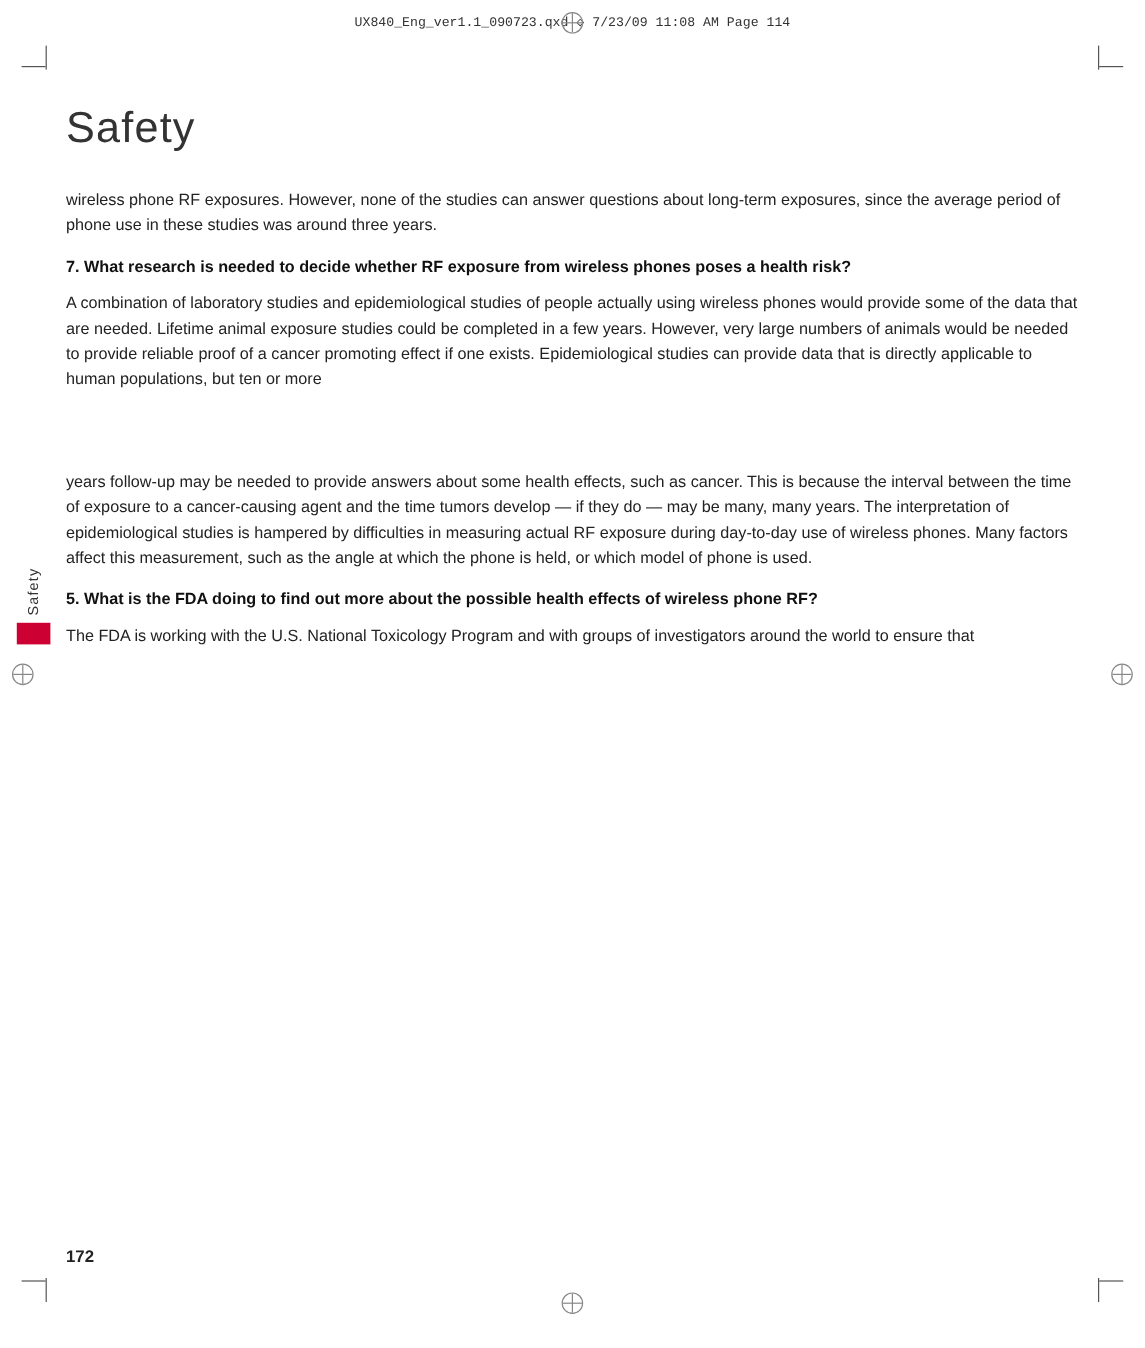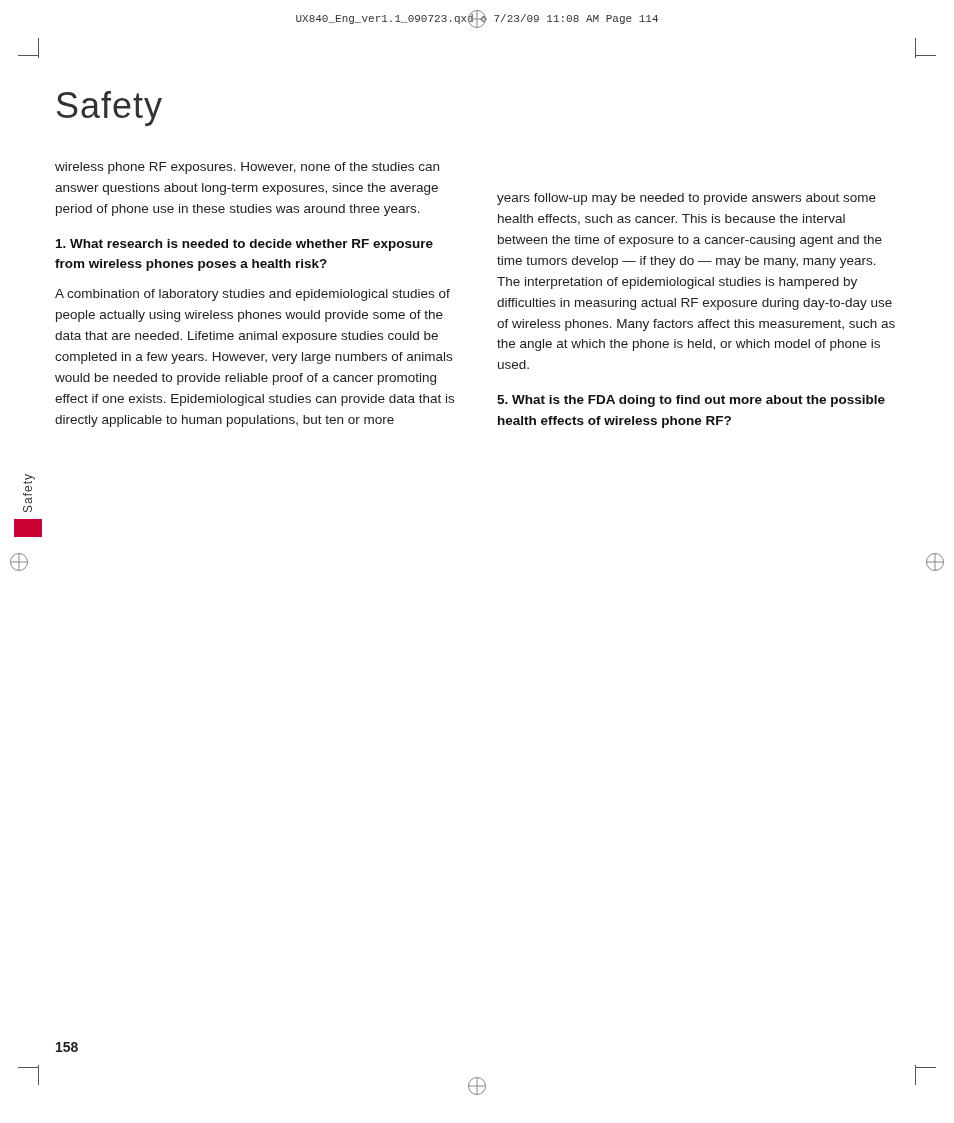--- a/index.html
+++ b/index.html
@@ -135,22 +135,23 @@
       font-weight: 300;
       color: #333;
       margin-bottom: 30px;
       margin-top: 20px;
       letter-spacing: 1px;
     }
 
     
     .two-column {
       display: flex;
-      gap: 40px;
+      gap: 20px;
       margin-top: 10px;
+      flex-direction: column;
     }
 
     .column-left {
       flex: 1;
     }
 
     .column-right {
       flex: 1;
       margin-top: 31px;
     }
@@ -242,39 +243,40 @@
   <div class="trim-mark-bl-v"></div>
 
   <div class="trim-mark-br-h"></div>
   <div class="trim-mark-br-v"></div>
 
   <div class="sidebar-label-container">
     <span class="sidebar-label-text">Safety</span>
     <div class="sidebar-red-box"></div>
   </div>
 
-  <div class="page-number">158</div>
+  <div class="page-number">172</div>
 
   <div class="page-content">
 
     <h1 class="page-title">Safety</h1>
 
     <div class="two-column">
 
       <div class="column-left">
         <p class="body-text">wireless phone RF exposures. However, none of the studies can answer questions about long-term exposures, since the average period of phone use in these studies was around three years.</p>
 
-        <p class="section-heading">1. What research is needed to decide whether RF exposure from wireless phones poses a health risk?</p>
+        <p class="section-heading">7. What research is needed to decide whether RF exposure from wireless phones poses a health risk?</p>
 
         <p class="body-text">A combination of laboratory studies and epidemiological studies of people actually using wireless phones would provide some of the data that are needed. Lifetime animal exposure studies could be completed in a few years. However, very large numbers of animals would be needed to provide reliable proof of a cancer promoting effect if one exists. Epidemiological studies can provide data that is directly applicable to human populations, but ten or more</p>
       </div>
 
       <div class="column-right">
         <p class="body-text">years follow-up may be needed to provide answers about some health effects, such as cancer. This is because the interval between the time of exposure to a cancer-causing agent and the time tumors develop — if they do — may be many, many years. The interpretation of epidemiological studies is hampered by difficulties in measuring actual RF exposure during day-to-day use of wireless phones. Many factors affect this measurement, such as the angle at which the phone is held, or which model of phone is used.</p>
 
         <p class="section-heading">5. What is the FDA doing to find out more about the possible health effects of wireless phone RF?</p>
 
+        <p class="body-text">The FDA is working with the U.S. National Toxicology Program and with groups of investigators around the world to ensure that</p>
       </div>
 
     </div>
   </div>
 
 </div>
 
 </body></html>

